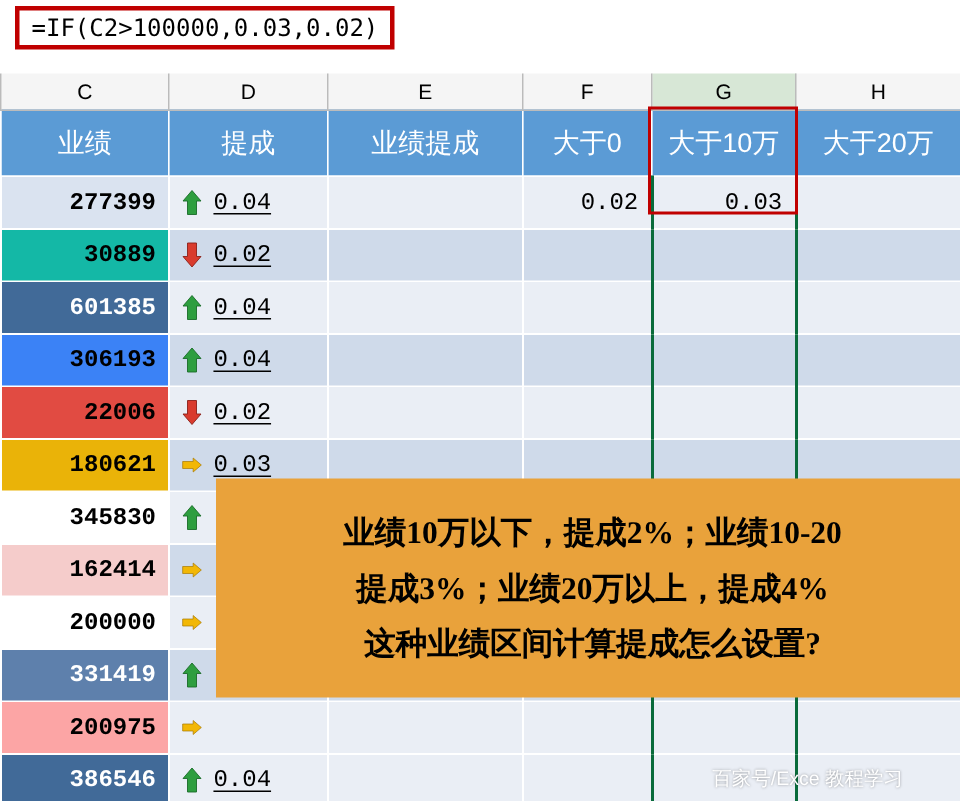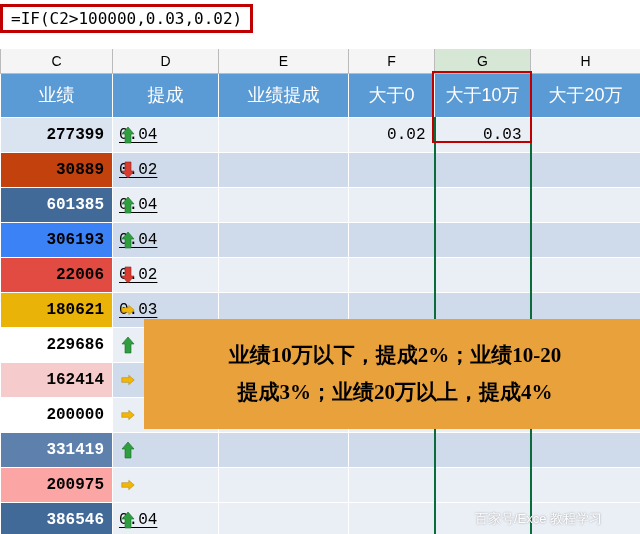--- a/index.html
+++ b/index.html
@@ -1,24 +1,24 @@
 <!DOCTYPE html>
 <html><head>
 <meta charset="utf-8">
 <style>
   * { box-sizing: border-box; margin: 0; padding: 0; }
   body { font-family: "Microsoft YaHei", Arial, sans-serif; background: #fff; width: 640px; height: 534px; overflow: hidden; position: relative; }
-  .formula-bar { border: 3px solid #c00000; padding: 2px 8px; font-family: Consolas, monospace; font-size: 16px; margin: 4px 0; display: inline-block; background: #fff; }
+  .formula-bar { border: 3px solid #c00000; padding: 2px 8px; font-family: Consolas, monospace; font-size: 16px; margin: 4px 10px; display: inline-block; background: #fff; }
   .sheet { position: relative; margin-top: 12px; }
   table { border-collapse: collapse; table-layout: fixed; width: 640px; }
   th.colhead { background: #f5f5f5; border: 1px solid #bbb; border-top: none; font-weight: normal; text-align: center; font-size: 14px; height: 24px; }
   th.header { background: #5b9bd5; color: #fff; font-weight: normal; font-size: 18px; border: 1px solid #fff; height: 44px; text-align: center; }
   td { border: 1px solid #fff; height: 35px; font-family: Consolas, "Courier New", monospace; font-size: 16px; padding: 0 6px; position: relative; }
   .num-c { text-align: right; padding-right: 8px; font-weight: bold; }
-  .num-d { text-align: left; padding-right: 14px; text-decoration: underline; text-underline-offset: 3px; }
+  .num-d { text-align: center; padding-right: 14px; text-decoration: underline; text-underline-offset: 3px; }
   .num-f { text-align: right; padding-right: 8px; }
   .arrow { display: inline-block; width: 14px; position: absolute; left: 8px; top: 50%; transform: translateY(-50%); }
   .arrow svg { width: 14px; height: 18px; display: block; }
   .sel-col { border-left: 2px solid #0a6b3b; border-right: 2px solid #0a6b3b; }
   .sel-col-top { border-top: 2px solid #0a6b3b; }
   .sel-col-bottom { border-bottom: 2px solid #0a6b3b; }
   .sel-box { position:absolute; border:2px solid #c00000; pointer-events:none; z-index:5;}
   .annotation { position: absolute; background: #e9a23b; padding: 18px 10px; font-family: "SimSun","Microsoft YaHei",serif; font-size: 21px; font-weight: bold; color: #000; line-height: 1.75; text-align: center; z-index: 3; }
   .watermark { position: absolute; right: 38px; bottom: 6px; font-size: 13px; color: #fff; text-shadow: 0 0 2px rgba(0,0,0,0.4); z-index: 6; }
 </style>
@@ -66,21 +66,21 @@
               <svg viewBox="0 0 14 18">
                 <path d="M7 1 L13 8 L10 8 L10 17 L4 17 L4 8 L1 8 Z" fill="#2e9e3f" stroke="#1a6b28" stroke-width="0.6"></path>
               </svg>
             </span><span>0.04</span></td>
           <td style="background: rgb(234, 238, 245);"></td>
           <td class="num-f" style="background: rgb(234, 238, 245);">0.02</td>
           <td class="sel-col num-f" style="background: rgb(234, 238, 245);">0.03</td>
           <td style="background: rgb(234, 238, 245);"></td>
         </tr>
         <tr>
-          <td class="num-c" style="background: #c2410c; margin-top: 28px;">30889</td>
+          <td class="num-c" style="background: #14b8a6; margin-top: 28px;">30889</td>
           <td class="num-d" style="background: rgb(207, 218, 234);"><span class="arrow">
               <svg viewBox="0 0 14 18">
                 <path d="M7 17 L13 10 L10 10 L10 1 L4 1 L4 10 L1 10 Z" fill="#d93b2e" stroke="#8a1f18" stroke-width="0.6"></path>
               </svg>
             </span><span>0.02</span></td>
           <td style="background: rgb(207, 218, 234);"></td>
           <td style="background: rgb(207, 218, 234);"></td>
           <td class="sel-col" style="background: rgb(207, 218, 234);"></td>
           <td style="background: rgb(207, 218, 234);"></td>
         </tr>
@@ -126,21 +126,21 @@
               <svg viewBox="0 0 18 14">
                 <path d="M17 7 L10 13 L10 10 L1 10 L1 4 L10 4 L10 1 Z" fill="#f2b705" stroke="#a87800" stroke-width="0.6"></path>
               </svg>
             </span><span>0.03</span></td>
           <td style="background: rgb(207, 218, 234);"></td>
           <td style="background: rgb(207, 218, 234);"></td>
           <td class="sel-col" style="background: rgb(207, 218, 234);"></td>
           <td style="background: rgb(207, 218, 234);"></td>
         </tr>
         <tr>
-          <td class="num-c" style="background: rgb(255, 255, 255);">229686</td>
+          <td class="num-c" style="background: rgb(255, 255, 255);">345830</td>
           <td class="num-d" style="background: rgb(234, 238, 245);"><span class="arrow">
               <svg viewBox="0 0 14 18">
                 <path d="M7 1 L13 8 L10 8 L10 17 L4 17 L4 8 L1 8 Z" fill="#2e9e3f" stroke="#1a6b28" stroke-width="0.6"></path>
               </svg>
             </span><span></span></td>
           <td style="background: rgb(234, 238, 245);"></td>
           <td style="background: rgb(234, 238, 245);"></td>
           <td class="sel-col" style="background: rgb(234, 238, 245);"></td>
           <td style="background: rgb(234, 238, 245);"></td>
         </tr>
@@ -205,19 +205,20 @@
           <td style="background: rgb(234, 238, 245);"></td>
         </tr>
       </tbody>
   </table>
 
   <div class="sel-box" id="selbox" style="left: 432px; top: 22px; width: 100px; height: 72px;"></div>
 
   <div class="annotation" id="anno" style="left: 144px; top: 270px; width: 502px;">
     <div>业绩10万以下，提成2%；业绩10-20</div>
     <div>提成3%；业绩20万以上，提成4%</div>
+    <div>这种业绩区间计算提成怎么设置?</div>
   </div>
 </div>
 
 <div class="watermark">百家号/Exce  教程学习</div>
 
 
 
 
 </body></html>

